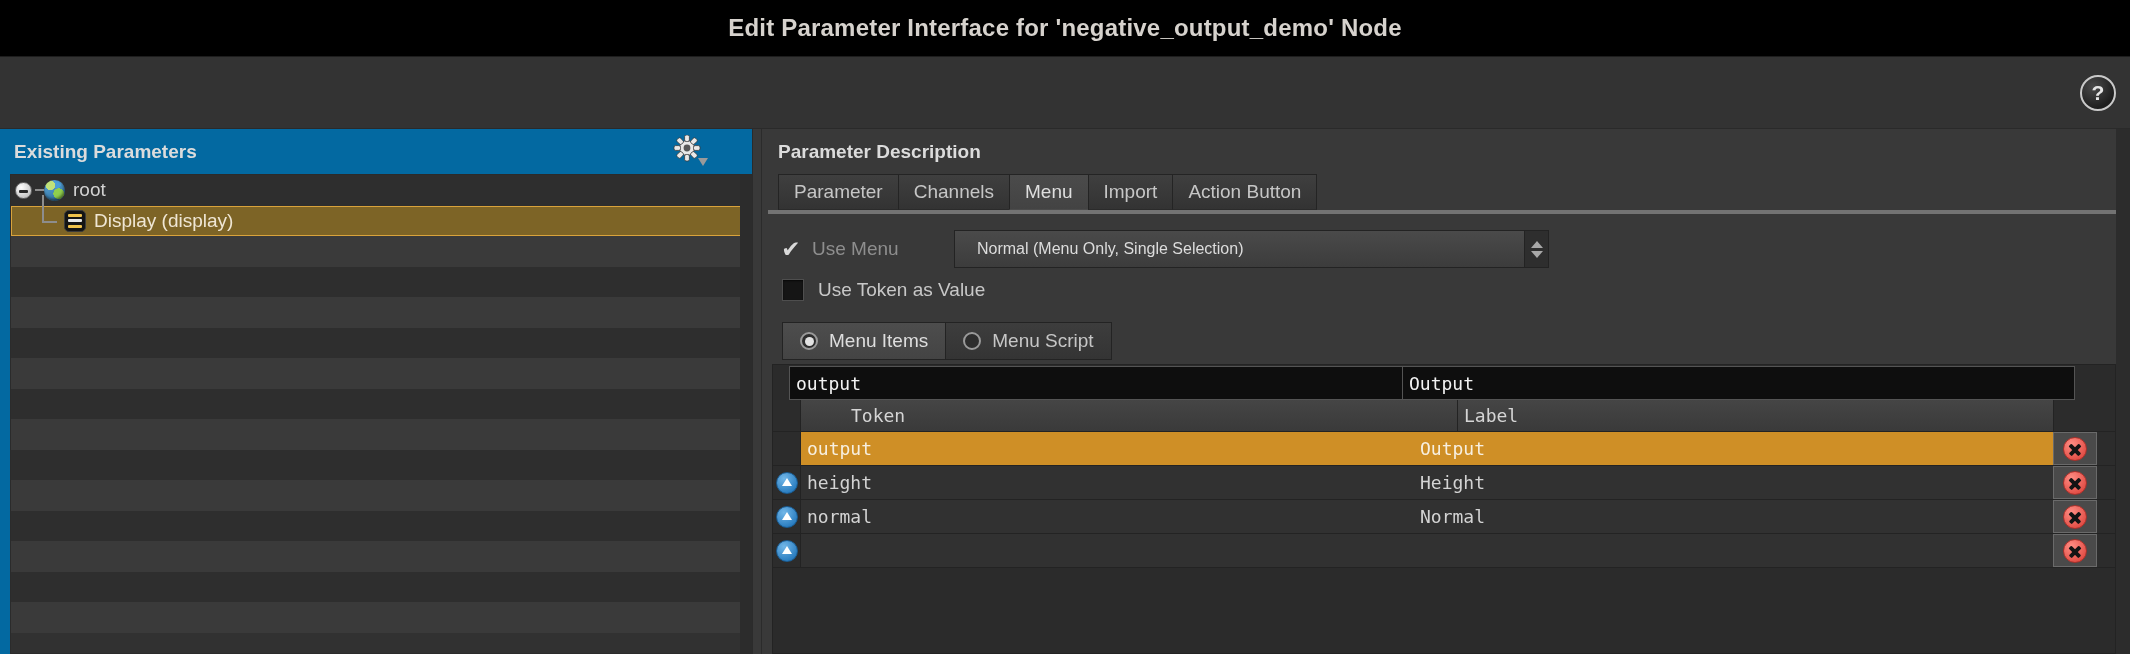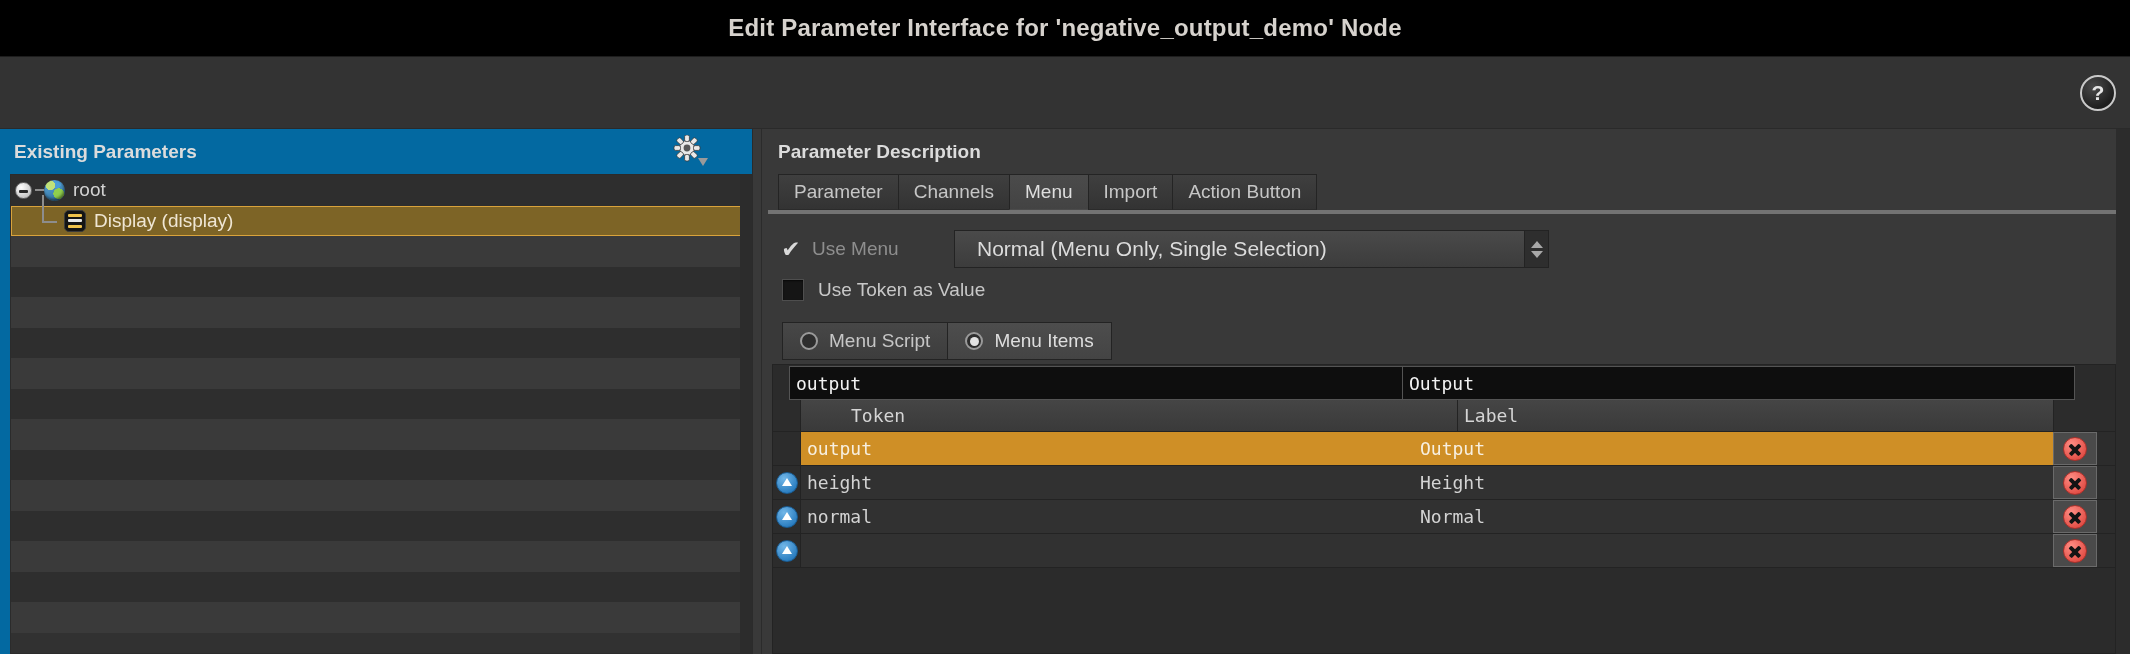--- a/index.html
+++ b/index.html
@@ -199,21 +199,21 @@
     width: 150px; font-size: 19px; color: #8e8e8e; padding-left: 8px;
   }
   .combo {
     width: 595px; height: 38px;
     background: linear-gradient(#4a4a4a, #3c3c3c);
     border: 1px solid #232323;
     display: flex; align-items: center;
     cursor: pointer; position: relative;
   }
   .combo-val {
-    flex: 1; padding-left: 22px; font-size: 21px; color: #dcdcdc;
+    flex: 1; padding-left: 22px; font-size: 16px; color: #dcdcdc;
     white-space: nowrap; overflow: hidden;
   }
   .spin {
     width: 24px; height: 100%;
     background: #2e2e2e; border-left: 1px solid #232323;
     display: flex; flex-direction: column;
     align-items: center; justify-content: center; gap: 3px;
   }
   .spin .up, .spin .dn {
     width: 0; height: 0; border-left: 6px solid transparent;
@@ -449,27 +449,27 @@
           </span>
         </div>
       </div>
 
       <div class="row-token">
         <div class="chk"></div>
         <span class="lbl">Use Token as Value</span>
       </div>
 
       <div class="radio-group">
+        <div class="radio-btn active">
+          <span class="radio-dot on"></span>
+          <span>Menu Items</span>
+        </div>
         <div class="radio-btn">
           <span class="radio-dot"></span>
           <span>Menu Script</span>
-        </div>
-        <div class="radio-btn active">
-          <span class="radio-dot on"></span>
-          <span>Menu Items</span>
         </div>
       </div>
     </div>
 
     <div class="table-wrap">
 
       <div class="edit-row">
         <span class="edit-cell c1">output</span>
         <span class="edit-cell c2">Output</span>
       </div>

